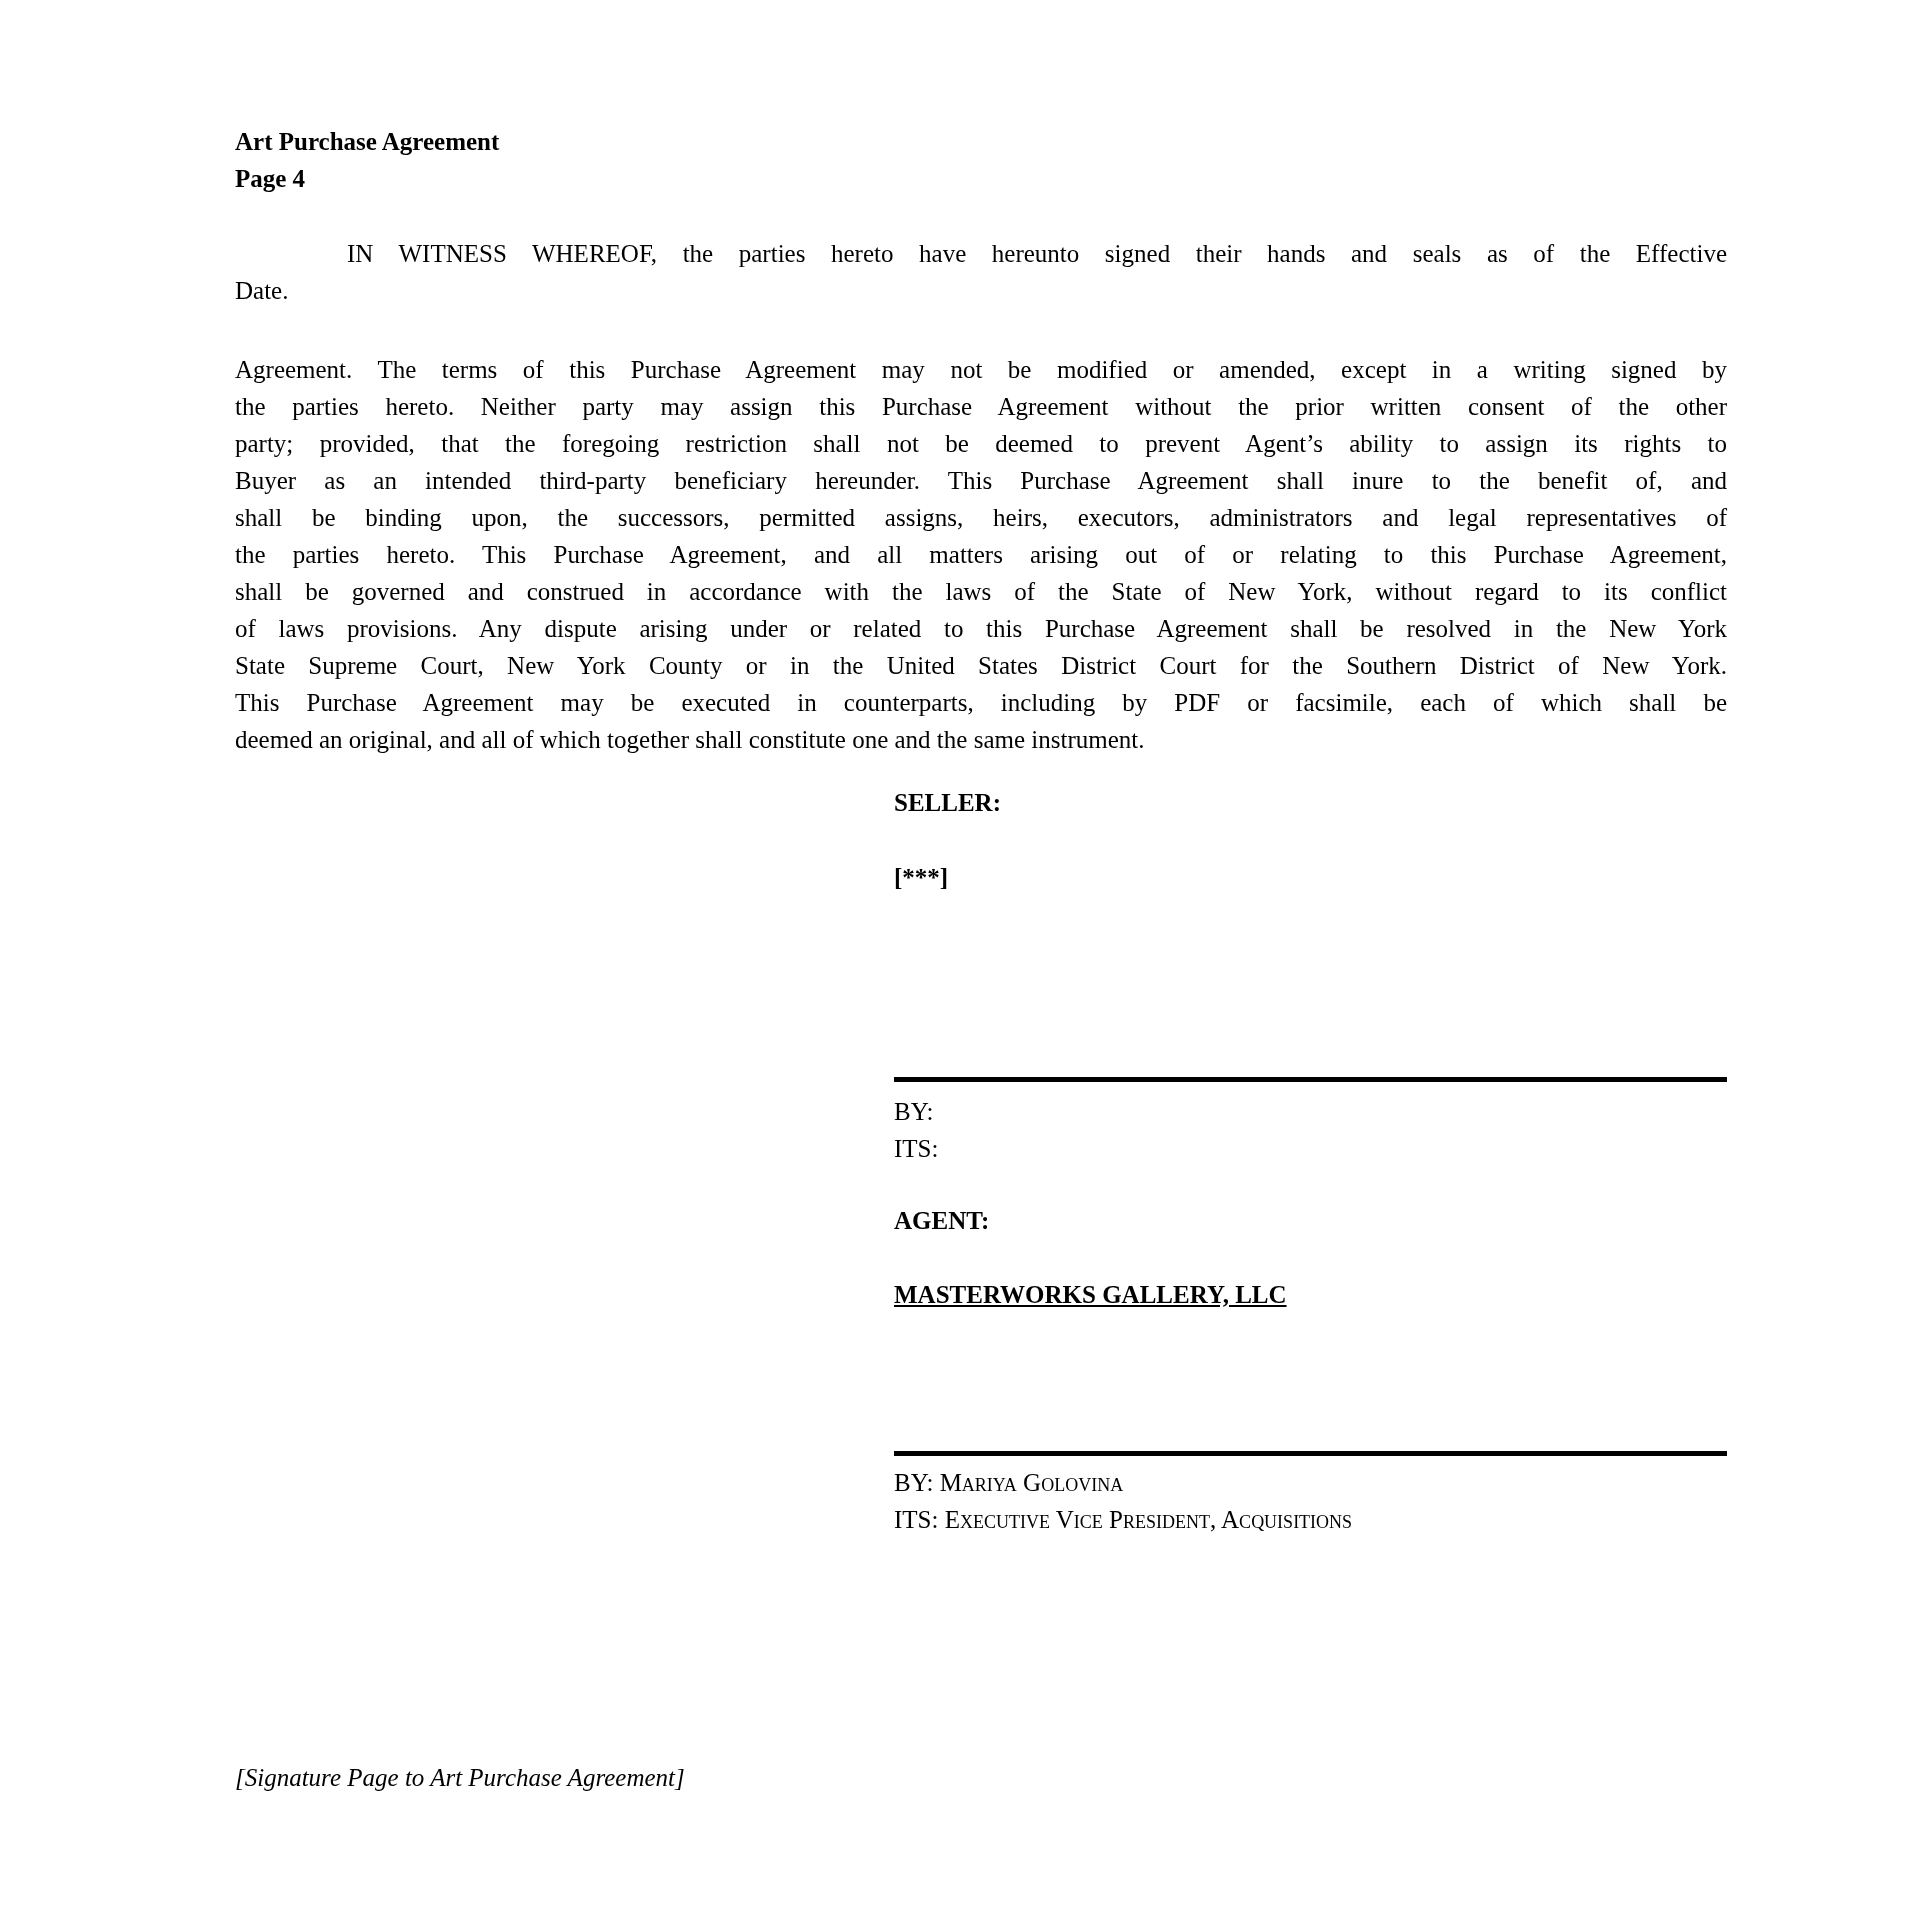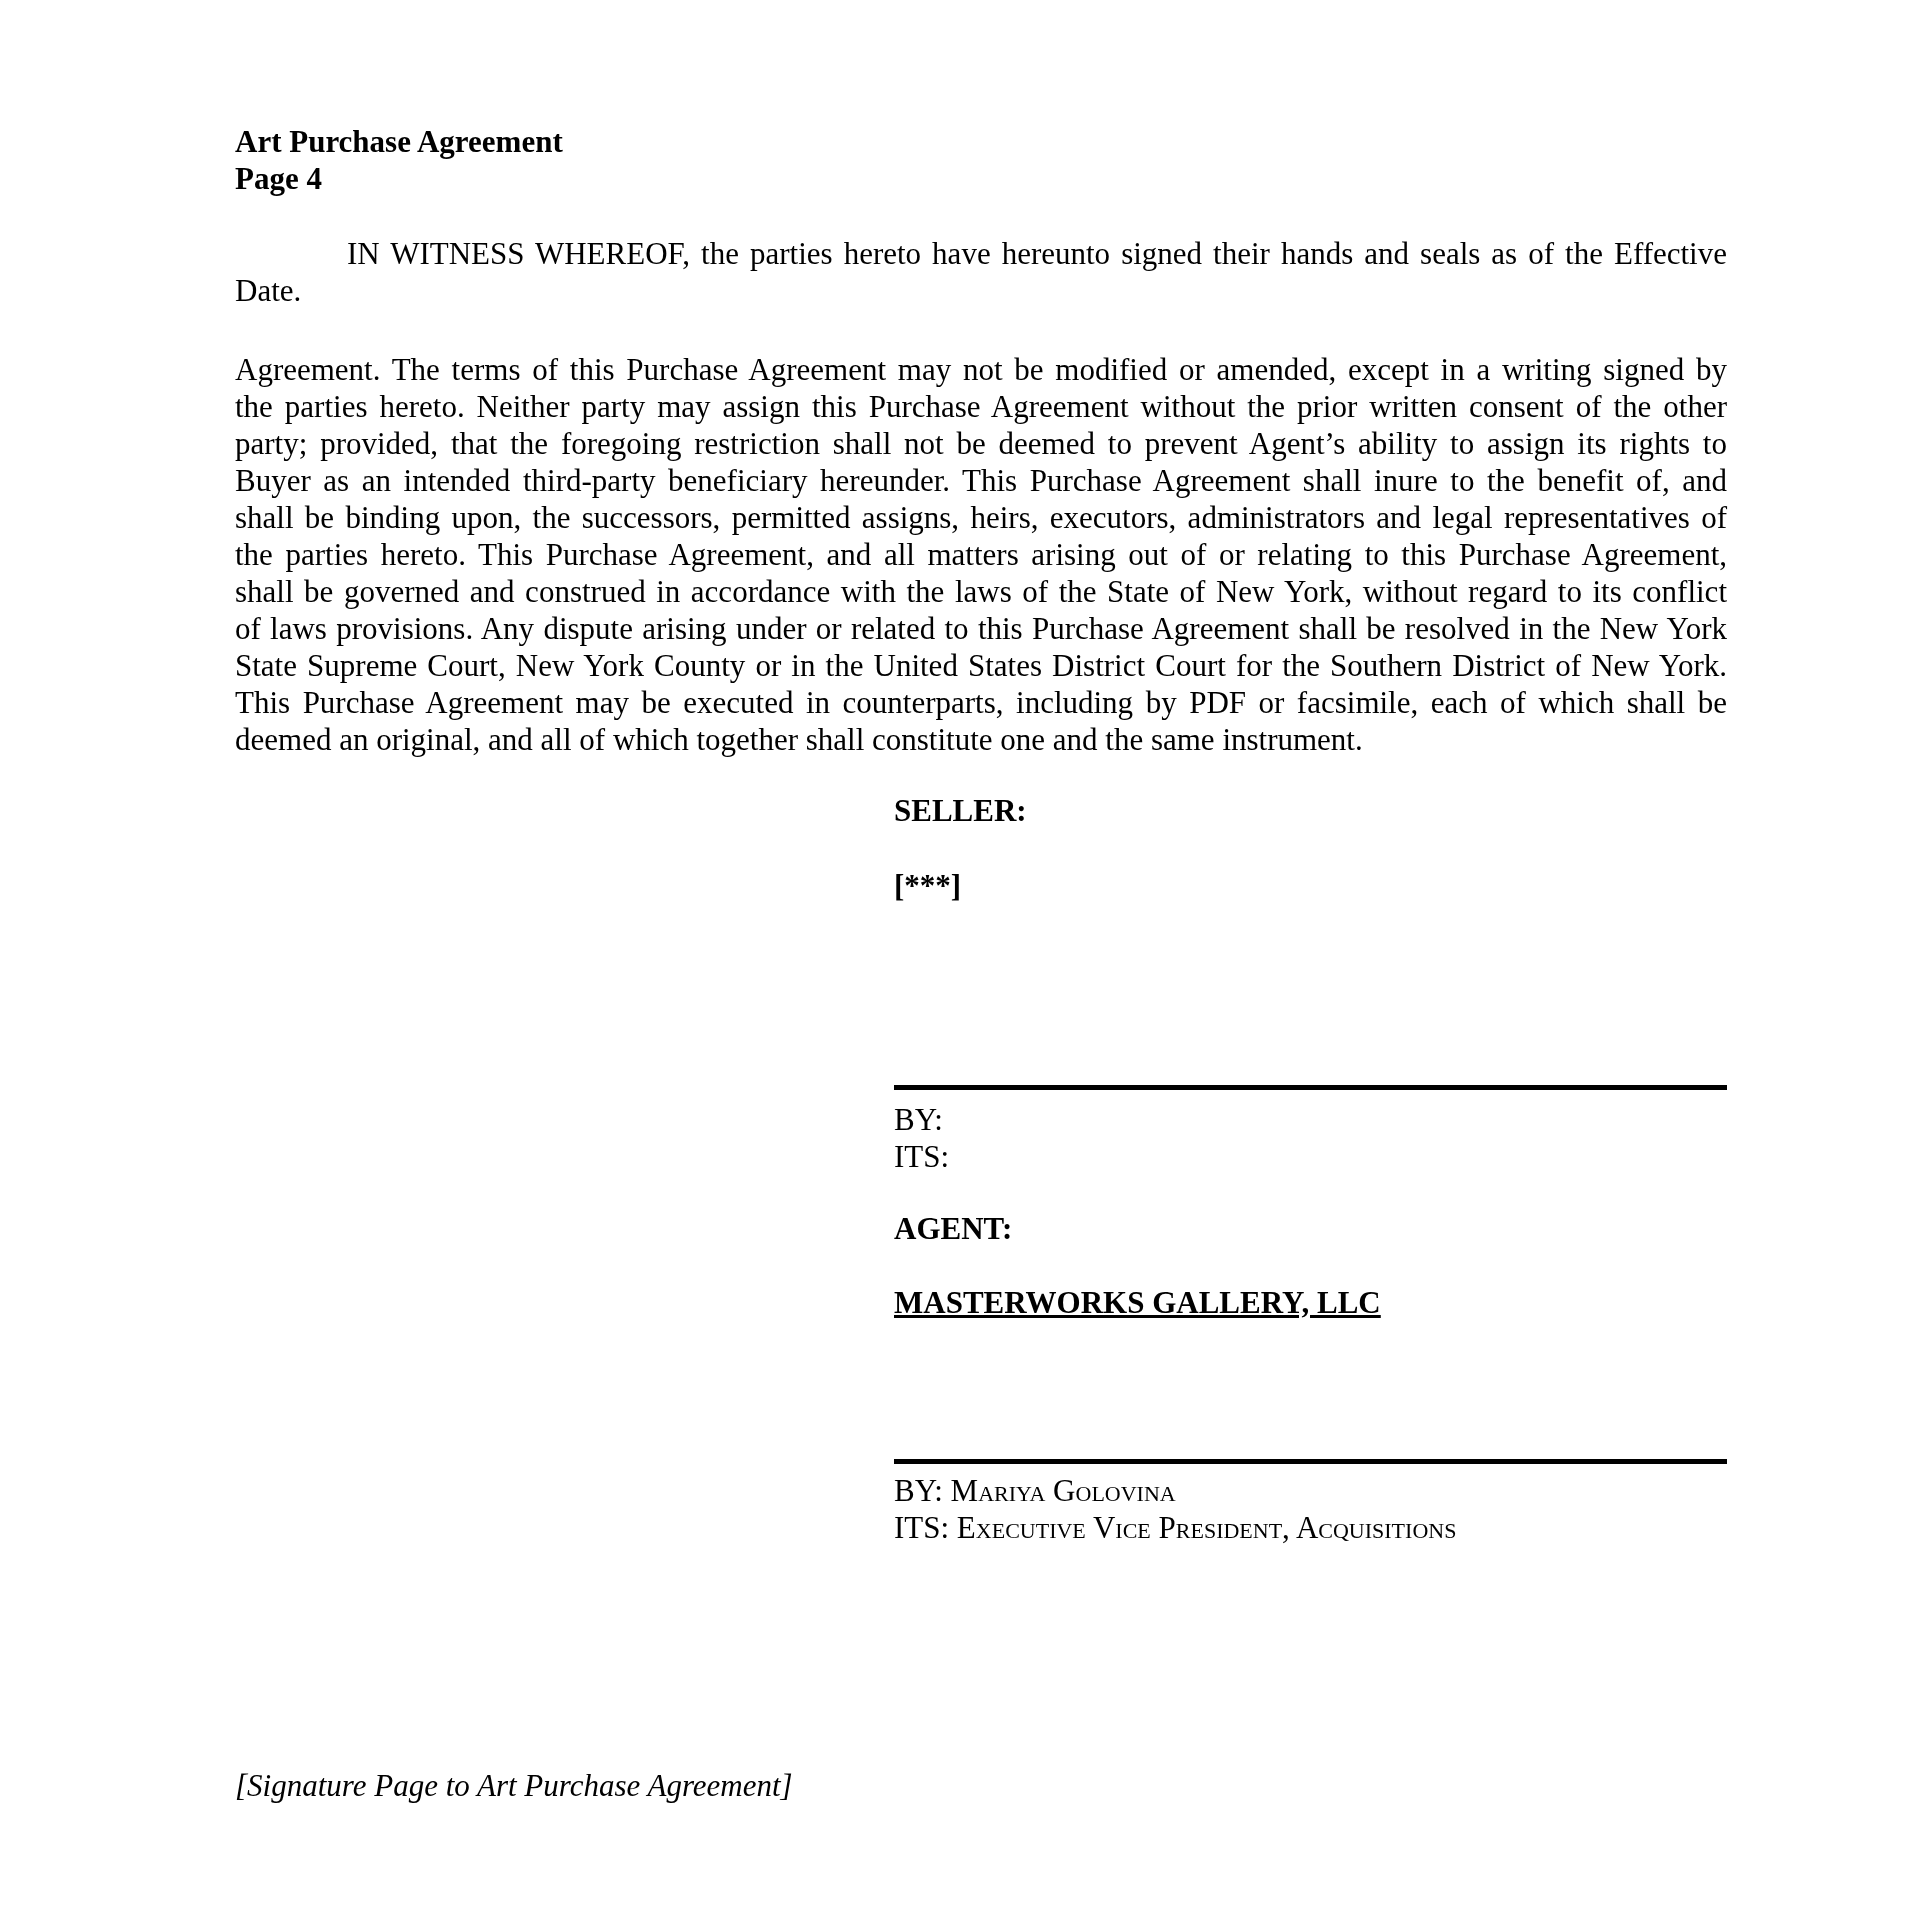--- a/index.html
+++ b/index.html
@@ -19,34 +19,34 @@
     left: 0; top: 0;
     width: 1965px;
     height: 2542px;
     background: #ffffff;
   }
   .content {
     position: absolute;
     left: 235px;
     top: 123px;
     width: 1492px;
-    font-size: 31px;
+    font-size: 25px;
     line-height: 37px;
   }
   .doc-header { font-weight: bold; }
   .para { margin-top: 42px; }
   .para-line {
     text-align: justify;
     text-align-last: justify;
   }
   .para-line:last-child { text-align-last: left; }
   .witness { margin-top: 38px; }
   .witness .para-line:first-child { text-indent: 112px; }
   .sig-block {
-    margin-top: 34px;
+    margin-top: 26px;
     margin-left: 659px;
     width: 833px;
   }
   .bold { font-weight: bold; }
   .seller-name { margin-top: 38px; }
   .sig-line {
     height: 0;
     border-top: 5.4px solid #000000;
   }
   .sig-line.first { margin-top: 181px; margin-bottom: 10.8px; }

